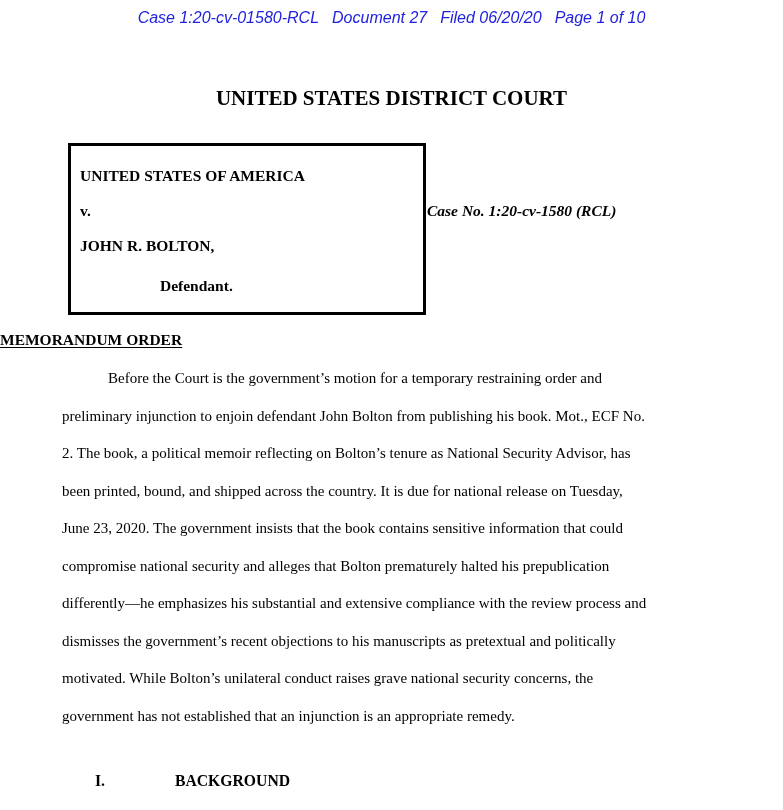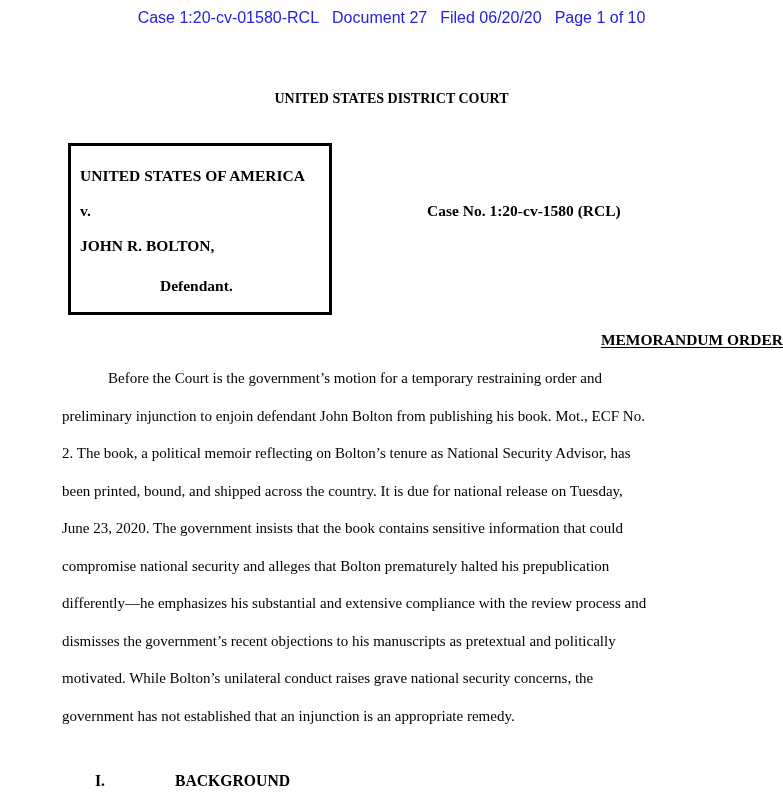--- a/index.html
+++ b/index.html
@@ -13,54 +13,56 @@
     color:#000000;
   }
   .stamp {
     position:absolute;
     top:9px; left:0; width:100%;
     display:flex; justify-content:center; gap:13px;
     font-family:"Liberation Sans", sans-serif;
     font-size:16px;
     color:#2222DD;
     white-space:nowrap;
+    font-style:italic;
   }
   .court-title {
     position:absolute;
     top:90px; left:0; width:100%;
     text-align:center;
     font-weight:bold;
-    font-size:14px;
+    font-size:21px;
     line-height:17.5px;
   }
   .caption-box {
     position:absolute;
     left:68px; top:143px;
-    width:264px; height:172px;
+    width:358px; height:172px;
     border:3px solid #000000;
     box-sizing:border-box;
     font-weight:bold;
     font-size:15.5px;
   }
   .cap-line { position:absolute; left:9px; white-space:nowrap; }
   .cap-plaintiff { top:21px; }
   .cap-versus { top:56px; }
   .cap-defendant { top:91px; }
   .cap-defendant-label { top:131px; left:89px; }
   .case-number {
     position:absolute;
     left:427px; top:202px;
     font-weight:bold;
     font-size:15.5px;
     white-space:nowrap;
+    font-style:italic;
   }
   .order-title-wrap {
     position:absolute;
     top:331px; left:0; width:100%;
-    text-align:right;
+    text-align:left;
   }
   .order-title {
     font-weight:bold;
     font-size:15.5px;
     text-decoration:underline;
     text-underline-offset:2px;
   }
   .body-text {
     position:absolute;
     left:62px; top:360px;

